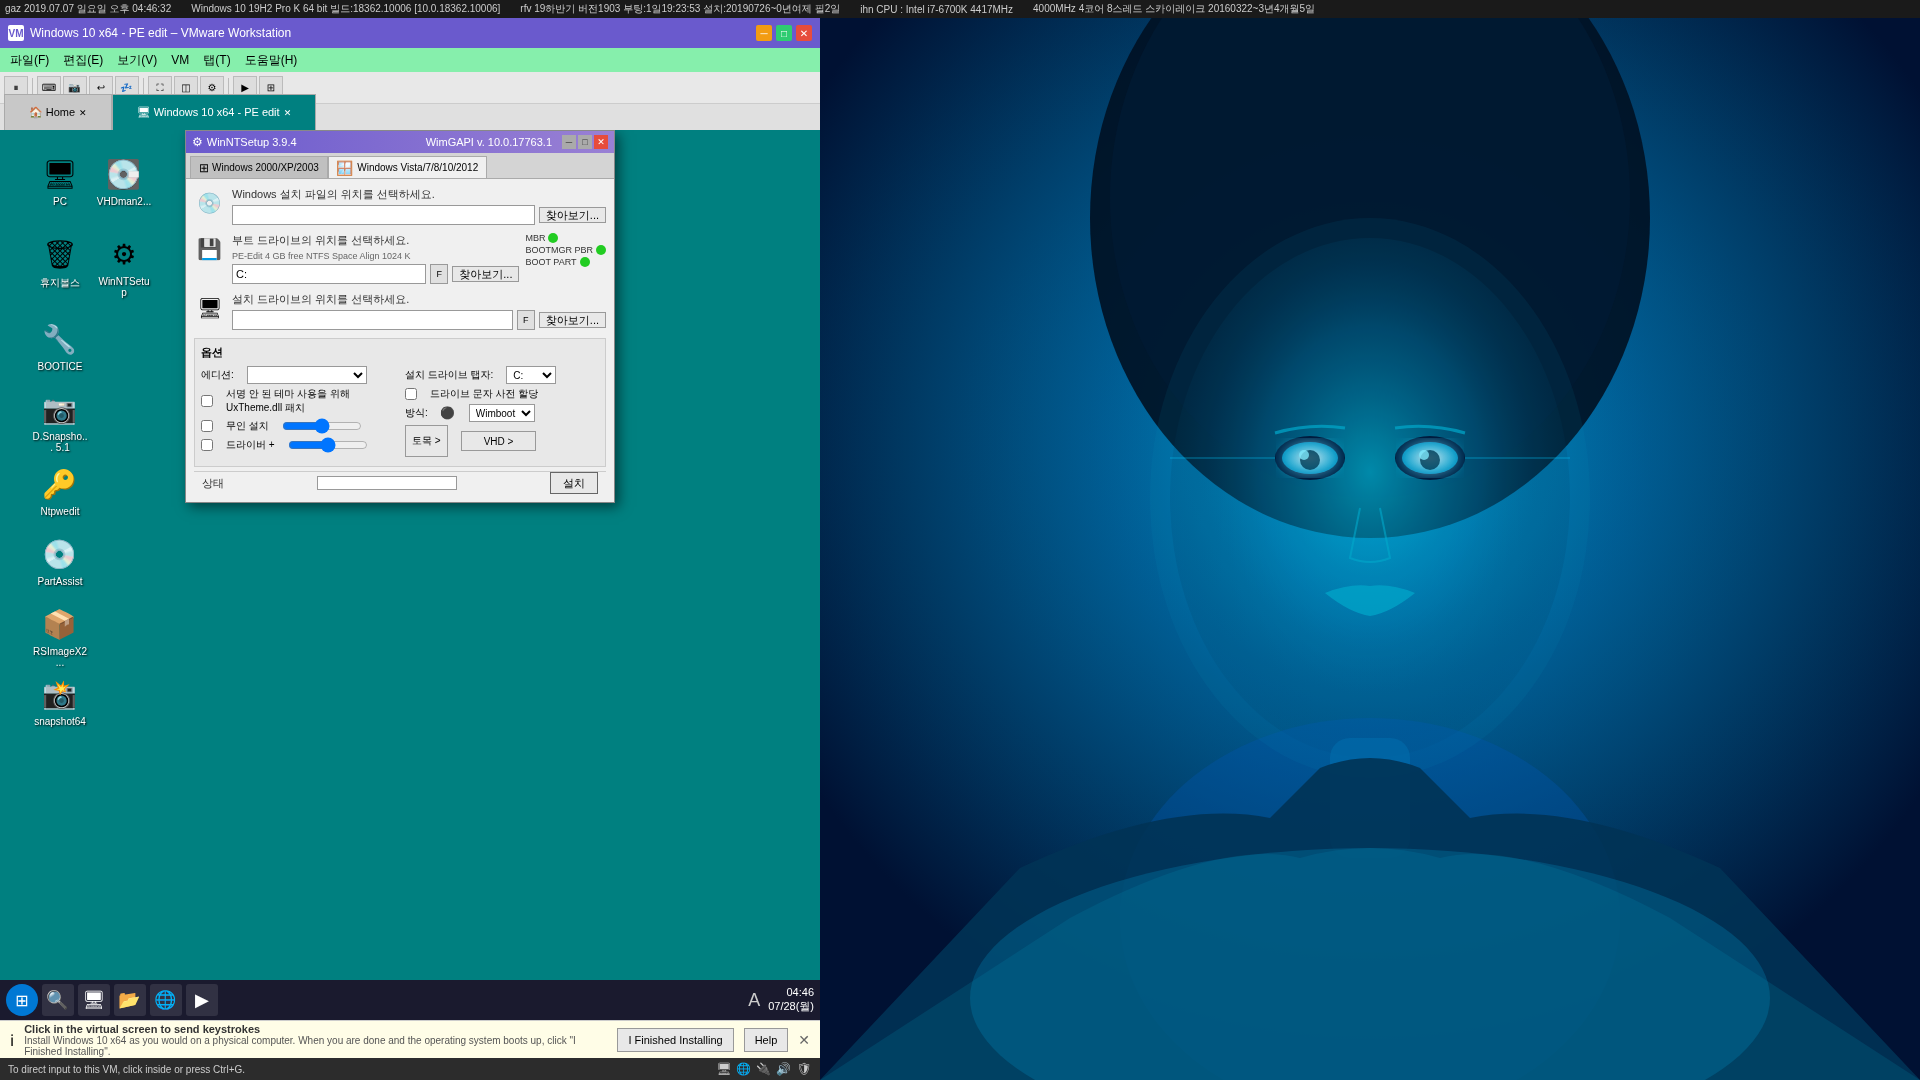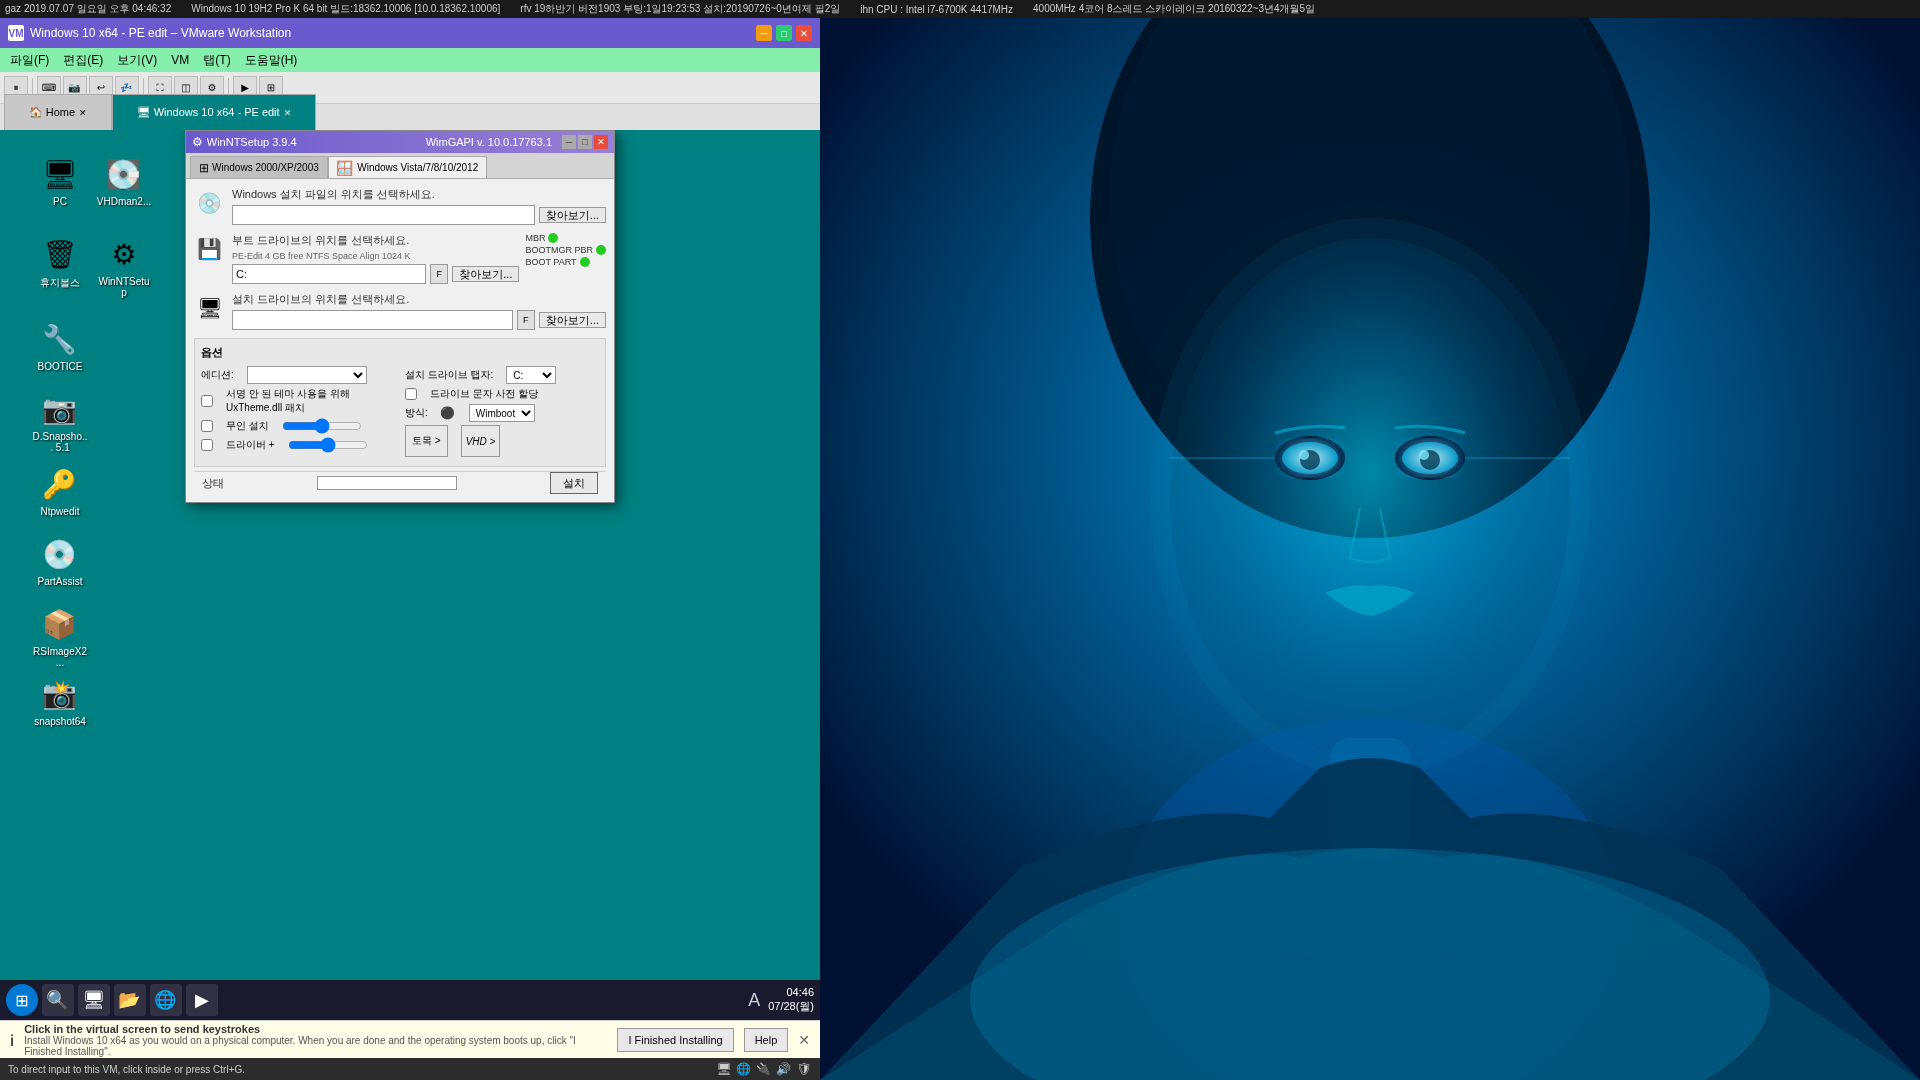--- a/index.html
+++ b/index.html
@@ -717,21 +717,21 @@
                 </div>
                 <div class="opt-row">
                   <span>방식:</span>
                   <span style="font-size:12px;color:red;">⚫</span>
                   <select style="font-size:10px;height:18px;">
                     <option>Wimboot</option>
                   </select>
                 </div>
                 <div class="opt-row">
                   <button style="height:32px;font-size:10px;padding:0 6px;background:#e8e8e8;border:1px solid #999;cursor:pointer;">토목 &gt;</button>
-                  <button style="height:32px;font-size:10px;padding:0 4px;background:#e8e8e8;border:1px solid #999;cursor:pointer;font-style:italic;">VHD &gt;</button>
+                  <button style="height:20px;font-size:10px;padding:0 22px;background:#e8e8e8;border:1px solid #999;cursor:pointer;">VHD &gt;</button>
                 </div>
               </div>
             </div>
           </div>
 
           <div id="winnt-statusbar">
             <span class="status-label">상태</span>
             <div class="status-bar-container"></div>
             <button class="install-btn">설치</button>
           </div>

